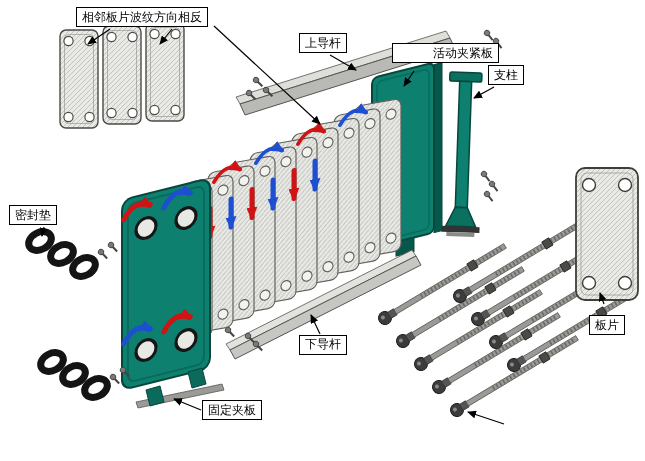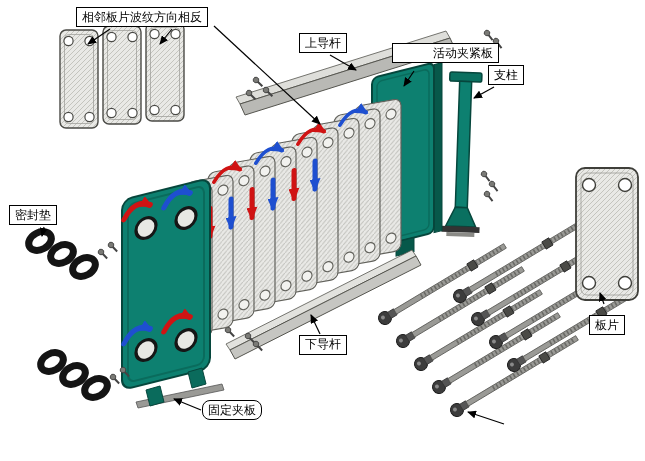--- a/index.html
+++ b/index.html
@@ -213,16 +213,16 @@
     <line class="ld" x1="504" y1="424" x2="468" y2="412"></line>
   </g>
 </svg>
 
 <div class="lbl" style="left:76px;top:7px;">相邻板片波纹方向相反</div>
 <div class="lbl" style="left:299px;top:33px;">上导杆</div>
 <div class="lbl" style="left:392px;top:43px;padding-left:40px;">活动夹紧板</div>
 <div class="lbl" style="left:488px;top:65px;">支柱</div>
 <div class="lbl" style="left:9px;top:205px;">密封垫</div>
 <div class="lbl" style="left:589px;top:315px;">板片</div>
-<div class="lbl" style="left:202px;top:400px;border-radius:8px;">固定夹板</div>
+<div class="lbl" style="left:202px;top:400px;">固定夹板</div>
 <div class="lbl" style="left:299px;top:335px;font-family:Liberation Mono, monospace;">下导杆</div>
 
 </div>
 
 </body></html>

